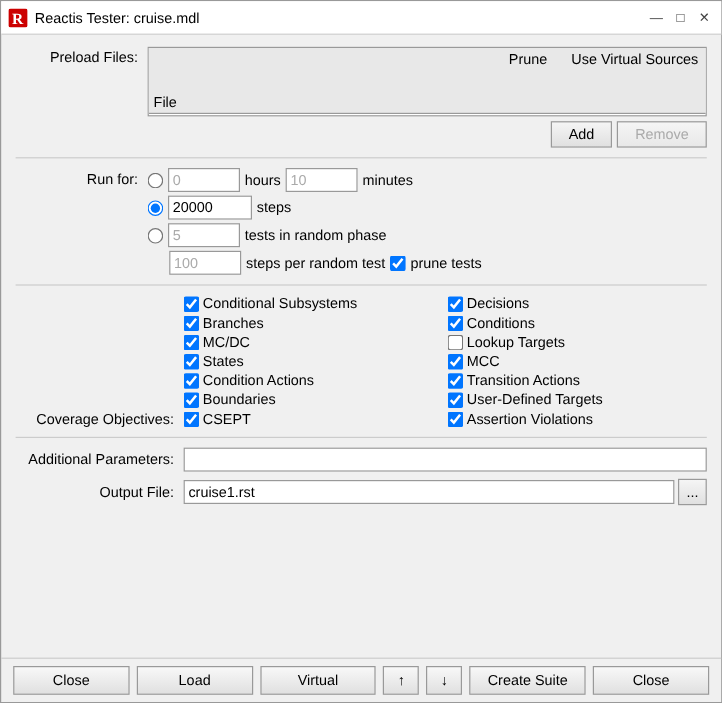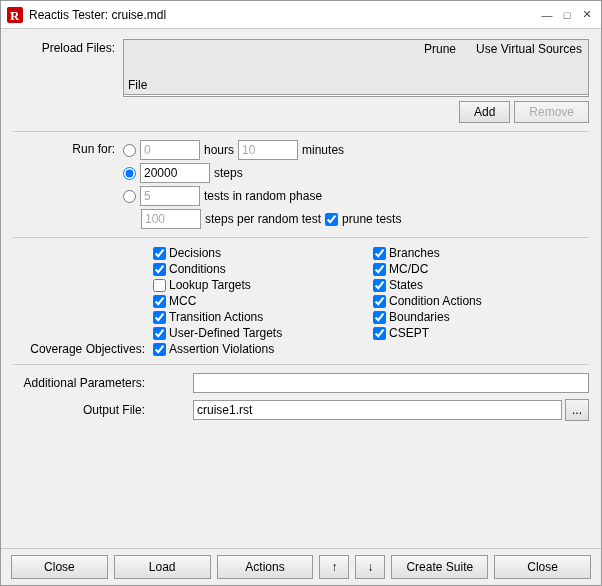--- a/index.html
+++ b/index.html
@@ -188,21 +188,20 @@
       flex-shrink: 0;
       font-size: 12px;
     }
     .field-input {
       flex: 1;
       border: 1px solid #999;
       background: #fff;
       font-size: 12px;
       padding: 2px 4px;
       height: 22px;
-      margin-left: 40px;
     }
     .browse-btn {
       padding: 2px 6px;
       font-size: 12px;
       border: 1px solid #999;
       background: linear-gradient(to bottom, #f5f5f5, #e0e0e0);
       cursor: pointer;
       margin-left: 3px;
       height: 22px;
     }
@@ -310,20 +309,24 @@
     </div>
 
     <hr class="divider">
 
     <div class="coverage-section">
       <div class="coverage-label">Coverage Objectives:</div>
       <div class="coverage-grid">
 
         <div class="cov-item">
           <input type="checkbox" checked="" style="">
+          <span>Conditional Subsystems</span>
+        </div>
+        <div class="cov-item">
+          <input type="checkbox" checked="" style="">
           <span>Decisions</span>
         </div>
 
         <div class="cov-item">
           <input type="checkbox" checked="" style="">
           <span>Branches</span>
         </div>
         <div class="cov-item">
           <input type="checkbox" checked="" style="">
           <span>Conditions</span>
@@ -387,19 +390,19 @@
       <div class="field-label">Output File:</div>
       <input type="text" class="field-input" value="cruise1.rst" style="">
       <button class="browse-btn">...</button>
     </div>
 
   </div>
 
   <div class="bottom-bar">
     <button class="bottom-btn">Close</button>
     <button class="bottom-btn">Load</button>
-    <button class="bottom-btn">Actions</button>
+    <button class="bottom-btn">Virtual</button>
     <button class="arrow-btn">↑</button>
     <button class="arrow-btn">↓</button>
     <button class="bottom-btn">Create Suite</button>
     <button class="bottom-btn">Close</button>
   </div>
 </div>
 
 </body></html>

